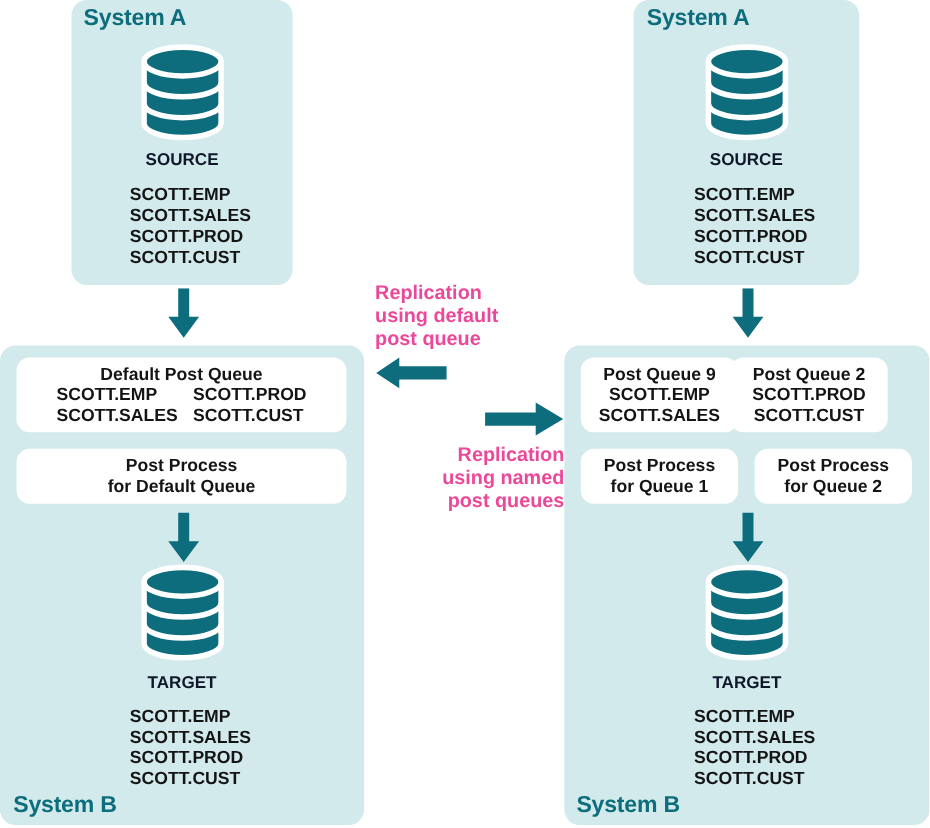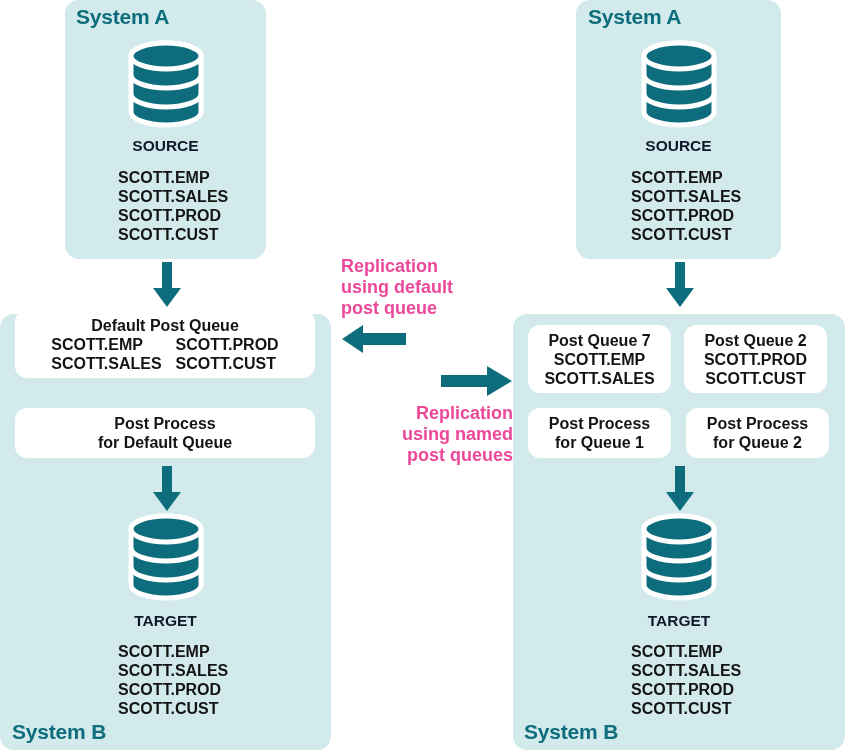--- a/index.html
+++ b/index.html
@@ -127,21 +127,21 @@
 SCOTT.CUST</div>
 
 <div class="arrow-down" style="left:152px; top:262px; width:30px; height:46px;">
   <svg width="30" height="46" viewBox="0 0 30 46">
     <path d="M10 0 h10 v26 h9 L15 45 L1 26 h9 z" fill="#0e6d7c"></path>
   </svg>
 </div>
 
 <div class="panel" style="left:0px; top:314px; width:331px; height:436px;"></div>
 
-<div class="wbox" style="left:15px; top:310px; width:300px; height:68px;">
+<div class="wbox" style="left:15px; top:325px; width:300px; height:68px;">
   <div class="wbox-title">Default Post Queue</div>
   <div class="wbox-cols">
     <div class="wbox-col">SCOTT.EMP
 SCOTT.SALES</div>
     <div class="wbox-col">SCOTT.PROD
 SCOTT.CUST</div>
   </div>
 </div>
 
 <div class="wbox" style="left:15px; top:408px; width:300px; height:50px;">
@@ -219,26 +219,26 @@
 
 <div class="arrow-down" style="left:665px; top:262px; width:30px; height:46px;">
   <svg width="30" height="46" viewBox="0 0 30 46">
     <path d="M10 0 h10 v26 h9 L15 45 L1 26 h9 z" fill="#0e6d7c"></path>
   </svg>
 </div>
 
 <div class="panel" style="left:513px; top:314px; width:332px; height:436px;"></div>
 
 <div class="wbox" style="left:528px; top:325px; width:143px; height:68px;">
-  <div class="wbox-title">Post Queue 7</div>
+  <div class="wbox-title">Post Queue 9</div>
   <div class="wbox-lines">SCOTT.EMP
 SCOTT.SALES</div>
 </div>
 
-<div class="wbox" style="left:684px; top:325px; width:143px; height:68px;">
+<div class="wbox" style="left:664px; top:325px; width:143px; height:68px;">
   <div class="wbox-title">Post Queue 2</div>
   <div class="wbox-lines">SCOTT.PROD
 SCOTT.CUST</div>
 </div>
 
 <div class="wbox" style="left:528px; top:408px; width:143px; height:50px;">
   <div class="wbox-lines">Post Process
 for Queue 1</div>
 </div>
 

